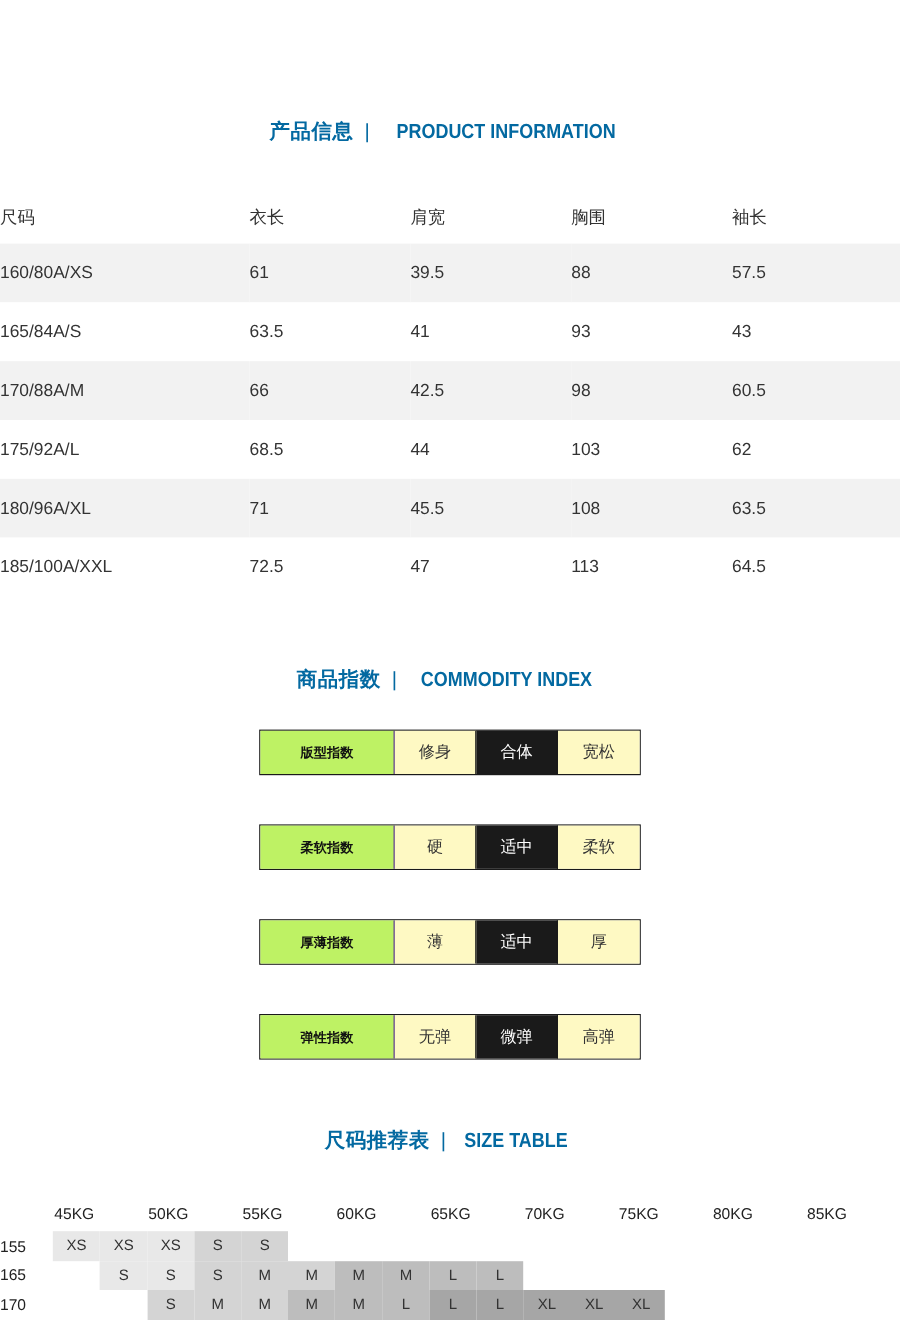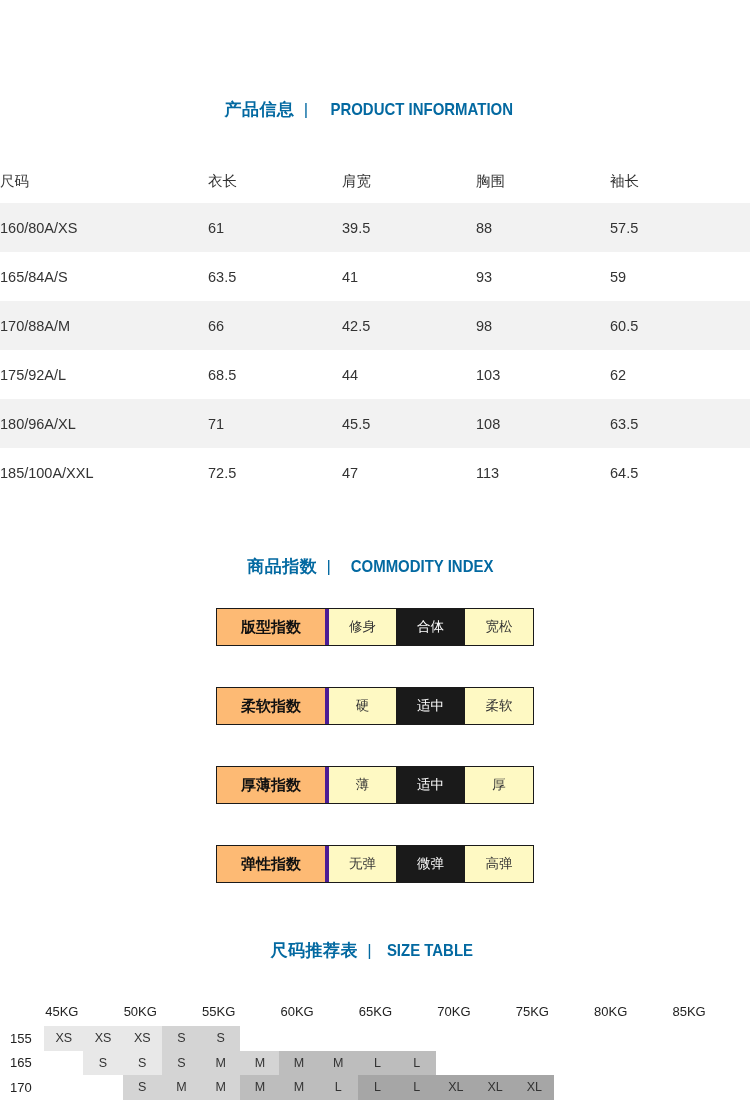--- a/index.html
+++ b/index.html
@@ -72,25 +72,25 @@
     display: flex;
     align-items: stretch;
     border: 1px solid #1a1a1a;
     height: 38px;
   }
   .idx-label {
     width: 112px;
     display: flex;
     align-items: center;
     justify-content: center;
-    font-size: 15px;
+    font-size: 11px;
     font-weight: bold;
     color: #111;
-    border-right: 4px solid #4c1d95;
-    background: #fdba74;
+    border-right: 1px solid #4c1d95;
+    background: #bef264;
   }
   .idx-opt {
     width: 68px;
     display: flex;
     align-items: center;
     justify-content: center;
     font-size: 13.5px;
     color: #333;
     border-right: 1px solid #1a1a1a;
     background: #fef9c3;
@@ -125,21 +125,21 @@
     text-align: left;
     font-size: 13px;
     color: #222;
     height: 30px;
     padding-left: 1px;
   }
   .st-table .row-head {
     text-align: left;
     font-size: 13px;
     color: #222;
-    padding-left: 10px;
+    padding-left: 0;
   }
   .cell { color: #ffffff; font-size: 12px; }
   .cell.empty { background: transparent; }
   .s1 { background: #e8e8e8; color: #4a4a4a; }
   .s2 { background: #d4d4d4; color: #4a4a4a; }
   .s3 { background: #bdbdbd; color: #ffffff; }
   .s4 { background: #a6a6a6; color: #ffffff; }
 </style>
 </head>
 <body>
@@ -175,21 +175,21 @@
         <td>61</td>
         <td>39.5</td>
         <td>88</td>
         <td>57.5</td>
       </tr>
       <tr>
         <td>165/84A/S</td>
         <td>63.5</td>
         <td>41</td>
         <td>93</td>
-        <td>59</td>
+        <td>43</td>
       </tr>
       <tr>
         <td>170/88A/M</td>
         <td>66</td>
         <td>42.5</td>
         <td>98</td>
         <td>60.5</td>
       </tr>
       <tr>
         <td>175/92A/L</td>

